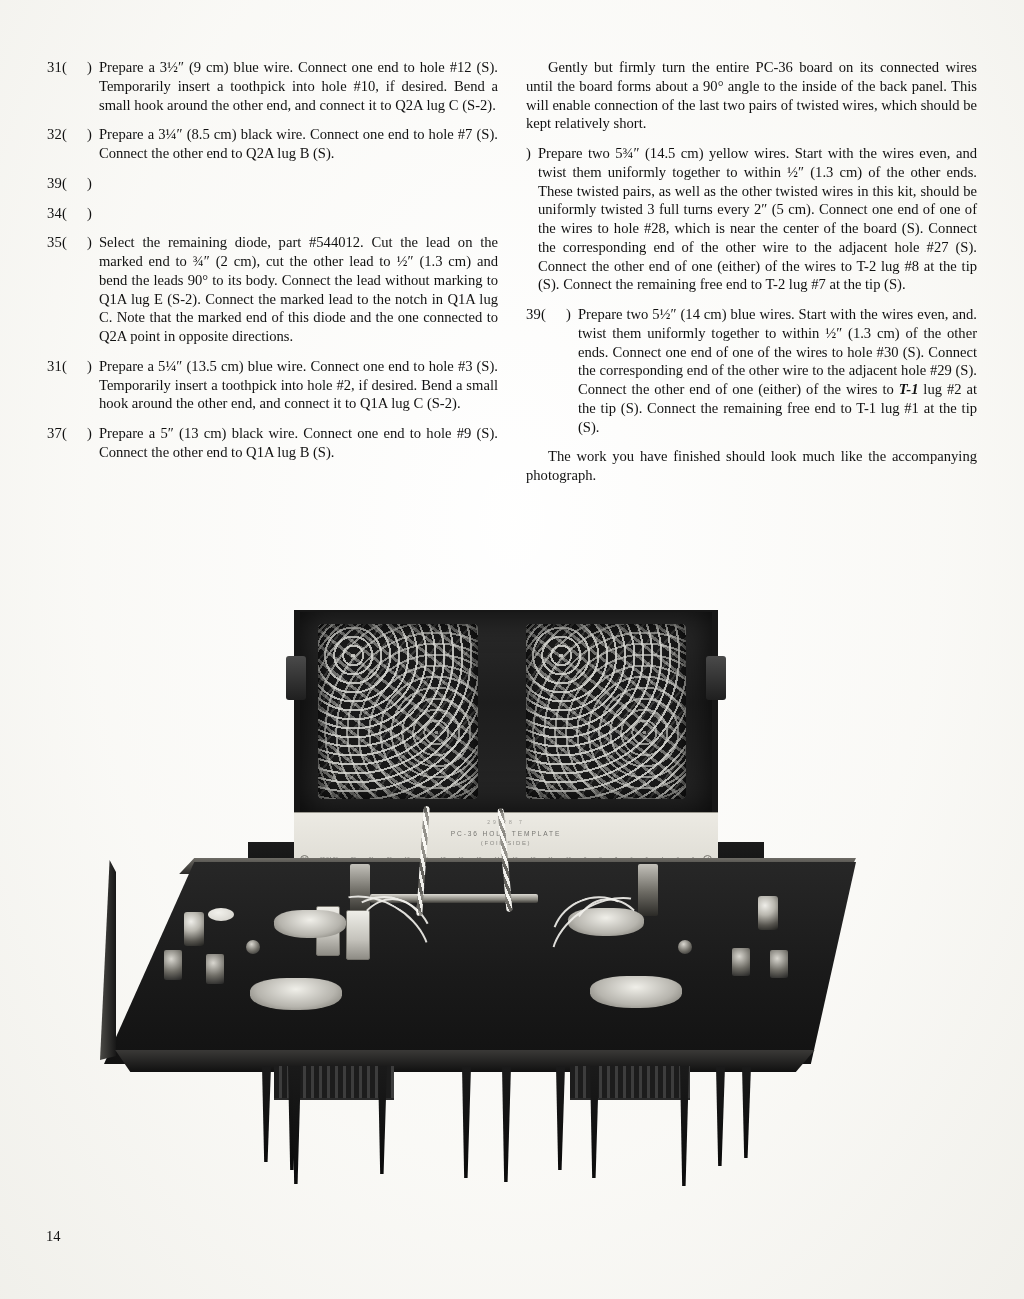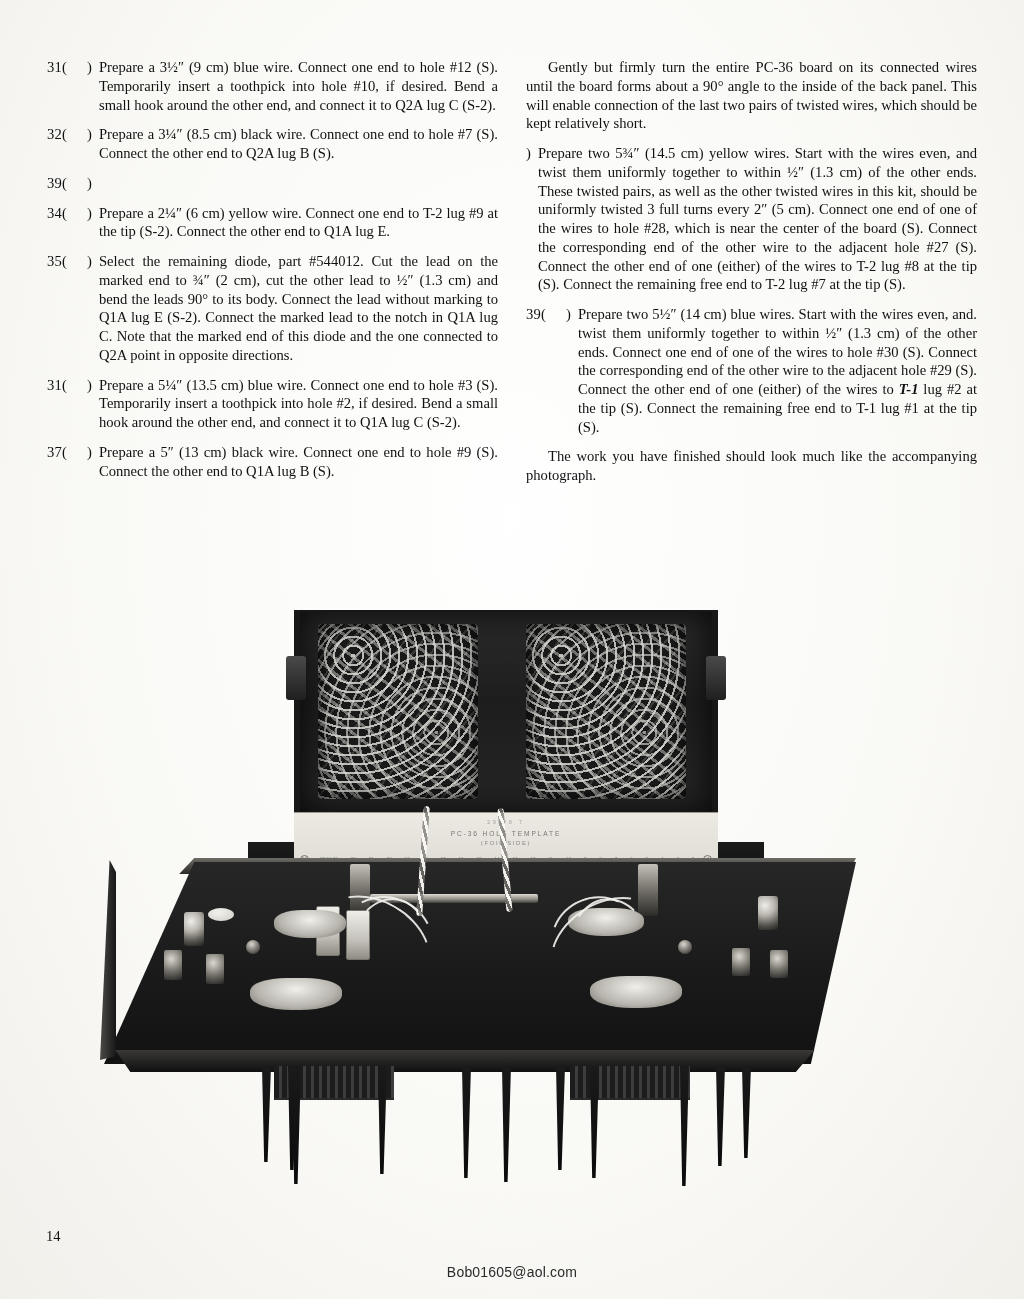--- a/index.html
+++ b/index.html
@@ -319,21 +319,20 @@
       </div>
 
       <div class="item">
         <span class="num">39(</span>
         <span class="paren">)</span>
       </div>
 
       <div class="item">
         <span class="num">34(</span>
         <span class="paren">)</span>
-        <span class="body">Prepare a 2¼″ (6 cm) yellow wire. Connect one end to T-2 lug #9 at the tip (S-2). Connect the other end to Q1A lug E.</span>
       </div>
 
       <div class="item">
         <span class="num">35(</span>
         <span class="paren">)</span>
         <span class="body">Select the remaining diode, part #544012. Cut the lead on the marked end to ¾″ (2 cm), cut the other lead to ½″ (1.3 cm) and bend the leads 90° to its body. Connect the lead without marking to Q1A lug E (S-2). Connect the marked lead to the notch in Q1A lug C. Note that the marked end of this diode and the one connected to Q2A point in opposite directions.</span>
       </div>
 
       <div class="item">
         <span class="num">31(</span>
@@ -505,15 +504,14 @@
           <div style="position: absolute; top: 0px; left: 486px; width: 9px; height: 112px; background: linear-gradient(rgb(26, 26, 26), rgb(11, 11, 11)); clip-path: polygon(0% 0%, 100% 0%, 62% 100%, 24% 100%);"></div>
           <div style="position: absolute; top: 0px; left: 576px; width: 9px; height: 120px; background: linear-gradient(rgb(26, 26, 26), rgb(11, 11, 11)); clip-path: polygon(0% 0%, 100% 0%, 62% 100%, 24% 100%);"></div>
           <div style="position: absolute; top: 0px; left: 612px; width: 9px; height: 100px; background: linear-gradient(rgb(26, 26, 26), rgb(11, 11, 11)); clip-path: polygon(0% 0%, 100% 0%, 62% 100%, 24% 100%);"></div>
           <div style="position: absolute; top: 0px; left: 638px; width: 9px; height: 92px; background: linear-gradient(rgb(26, 26, 26), rgb(11, 11, 11)); clip-path: polygon(0% 0%, 100% 0%, 62% 100%, 24% 100%);"></div>
         </div>
 
     </div>
   </div>
 
   <div class="pageno">14</div>
-  <div class="email">Bob01605@aol.com</div>
 
 </div>
 
 </body></html>

